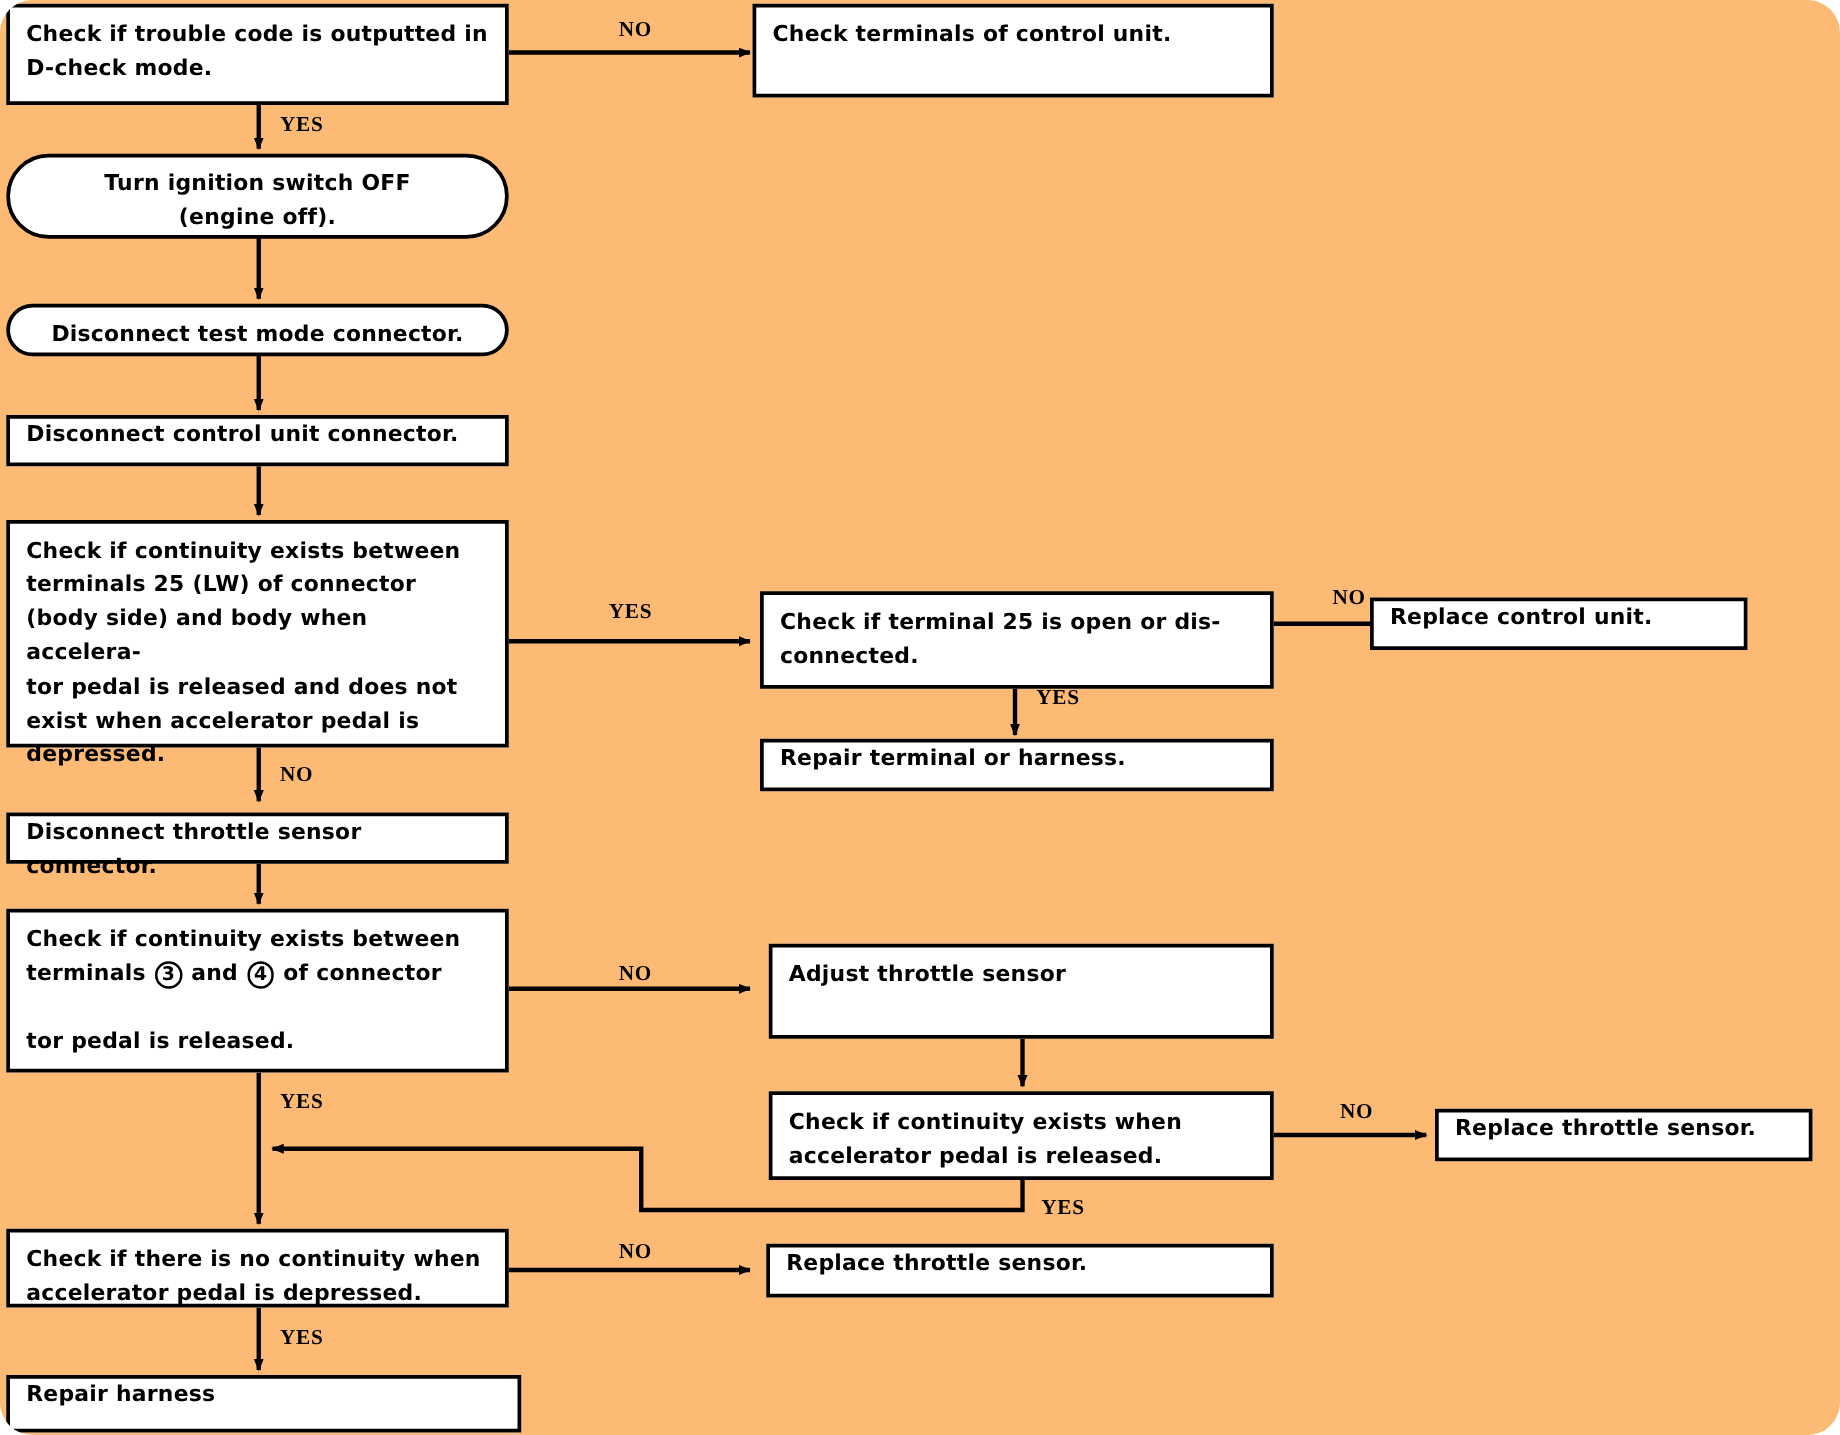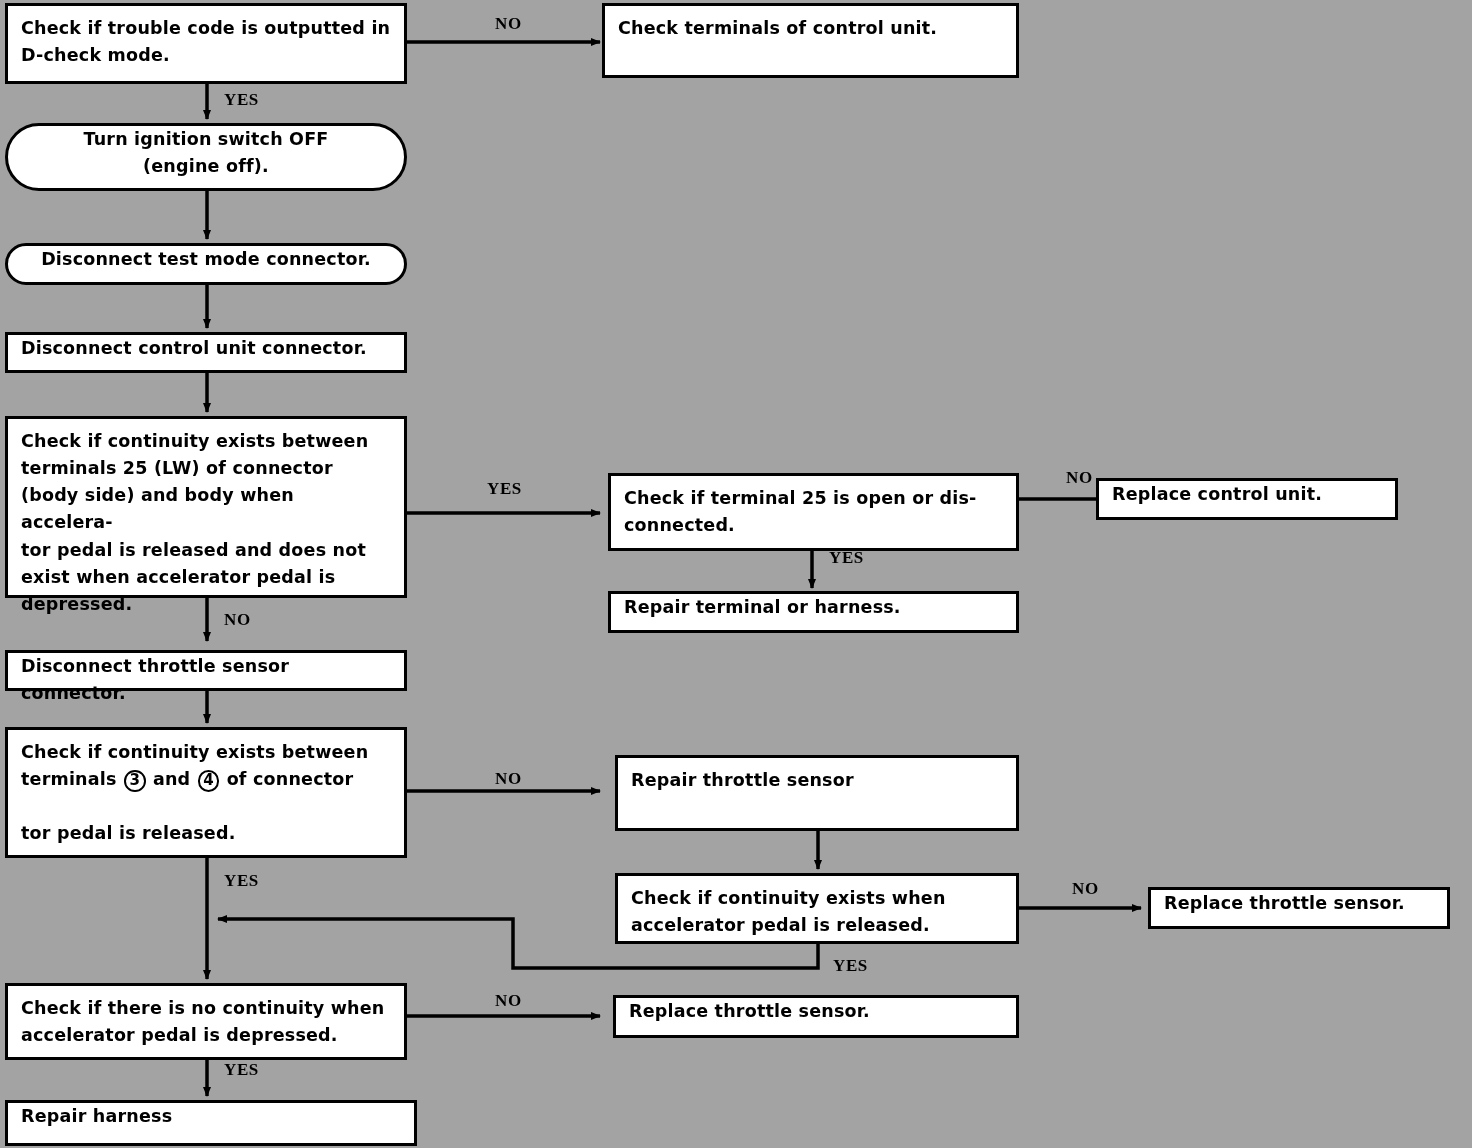--- a/index.html
+++ b/index.html
@@ -5,36 +5,37 @@
 <style>
   html, body {
     margin: 0;
     padding: 0;
     background: #ffffff;
   }
   #sheet {
     position: relative;
     width: 1472px;
     height: 1148px;
-    background: #a3a3a3;
+    background: #fdba74;
     overflow: hidden;
     font-family: "DejaVu Sans", "Liberation Sans", sans-serif;
+    border-radius: 26px;
   }
   .node {
     position: absolute;
     box-sizing: border-box;
     border: 3px solid #000000;
     background: #ffffff;
     display: flex;
     align-items: flex-start;
     color: #000000;
   }
   .node.rounded {
     border-radius: 999px;
-    align-items: flex-start;
+    align-items: flex-end;
     justify-content: center;
     text-align: center;
   }
   .node .txt {
     display: block;
     font-size: 17.5px;
     font-weight: 700;
     line-height: 1.55;
     letter-spacing: 0.2px;
     white-space: pre-line;
@@ -173,33 +174,33 @@
 
   <div class="node vcenter" style="left:5px; top:650px; width:402px; height:41px;">
     <span class="txt">Disconnect throttle sensor connector.</span>
   </div>
 
   <div class="node" style="left:5px; top:727px; width:402px; height:131px;">
     <span class="txt"><span>Check if continuity exists between</span><br><span>terminals </span><span class="circnum">3</span><span> and </span><span class="circnum">4</span><span> of connector</span><br><br><span>tor pedal is released.</span></span>
   </div>
 
   <div class="node" style="left:615px; top:755px; width:404px; height:76px;">
-    <span class="txt">Repair throttle sensor</span>
+    <span class="txt">Adjust throttle sensor</span>
   </div>
 
   <div class="node" style="left:615px; top:873px; width:404px; height:71px;">
     <span class="txt">Check if continuity exists when
 accelerator pedal is released.</span>
   </div>
 
   <div class="node vcenter" style="left:1148px; top:887px; width:302px; height:42px;">
     <span class="txt">Replace throttle sensor.</span>
   </div>
 
-  <div class="node" style="left:5px; top:983px; width:402px; height:77px;">
+  <div class="node" style="left:5px; top:983px; width:402px; height:63px;">
     <span class="txt">Check if there is no continuity when
 accelerator pedal is depressed.</span>
   </div>
 
   <div class="node vcenter" style="left:613px; top:995px; width:406px; height:43px;">
     <span class="txt">Replace throttle sensor.</span>
   </div>
 
   <div class="node vcenter" style="left:5px; top:1100px; width:412px; height:46px;">
     <span class="txt">Repair  harness</span>

